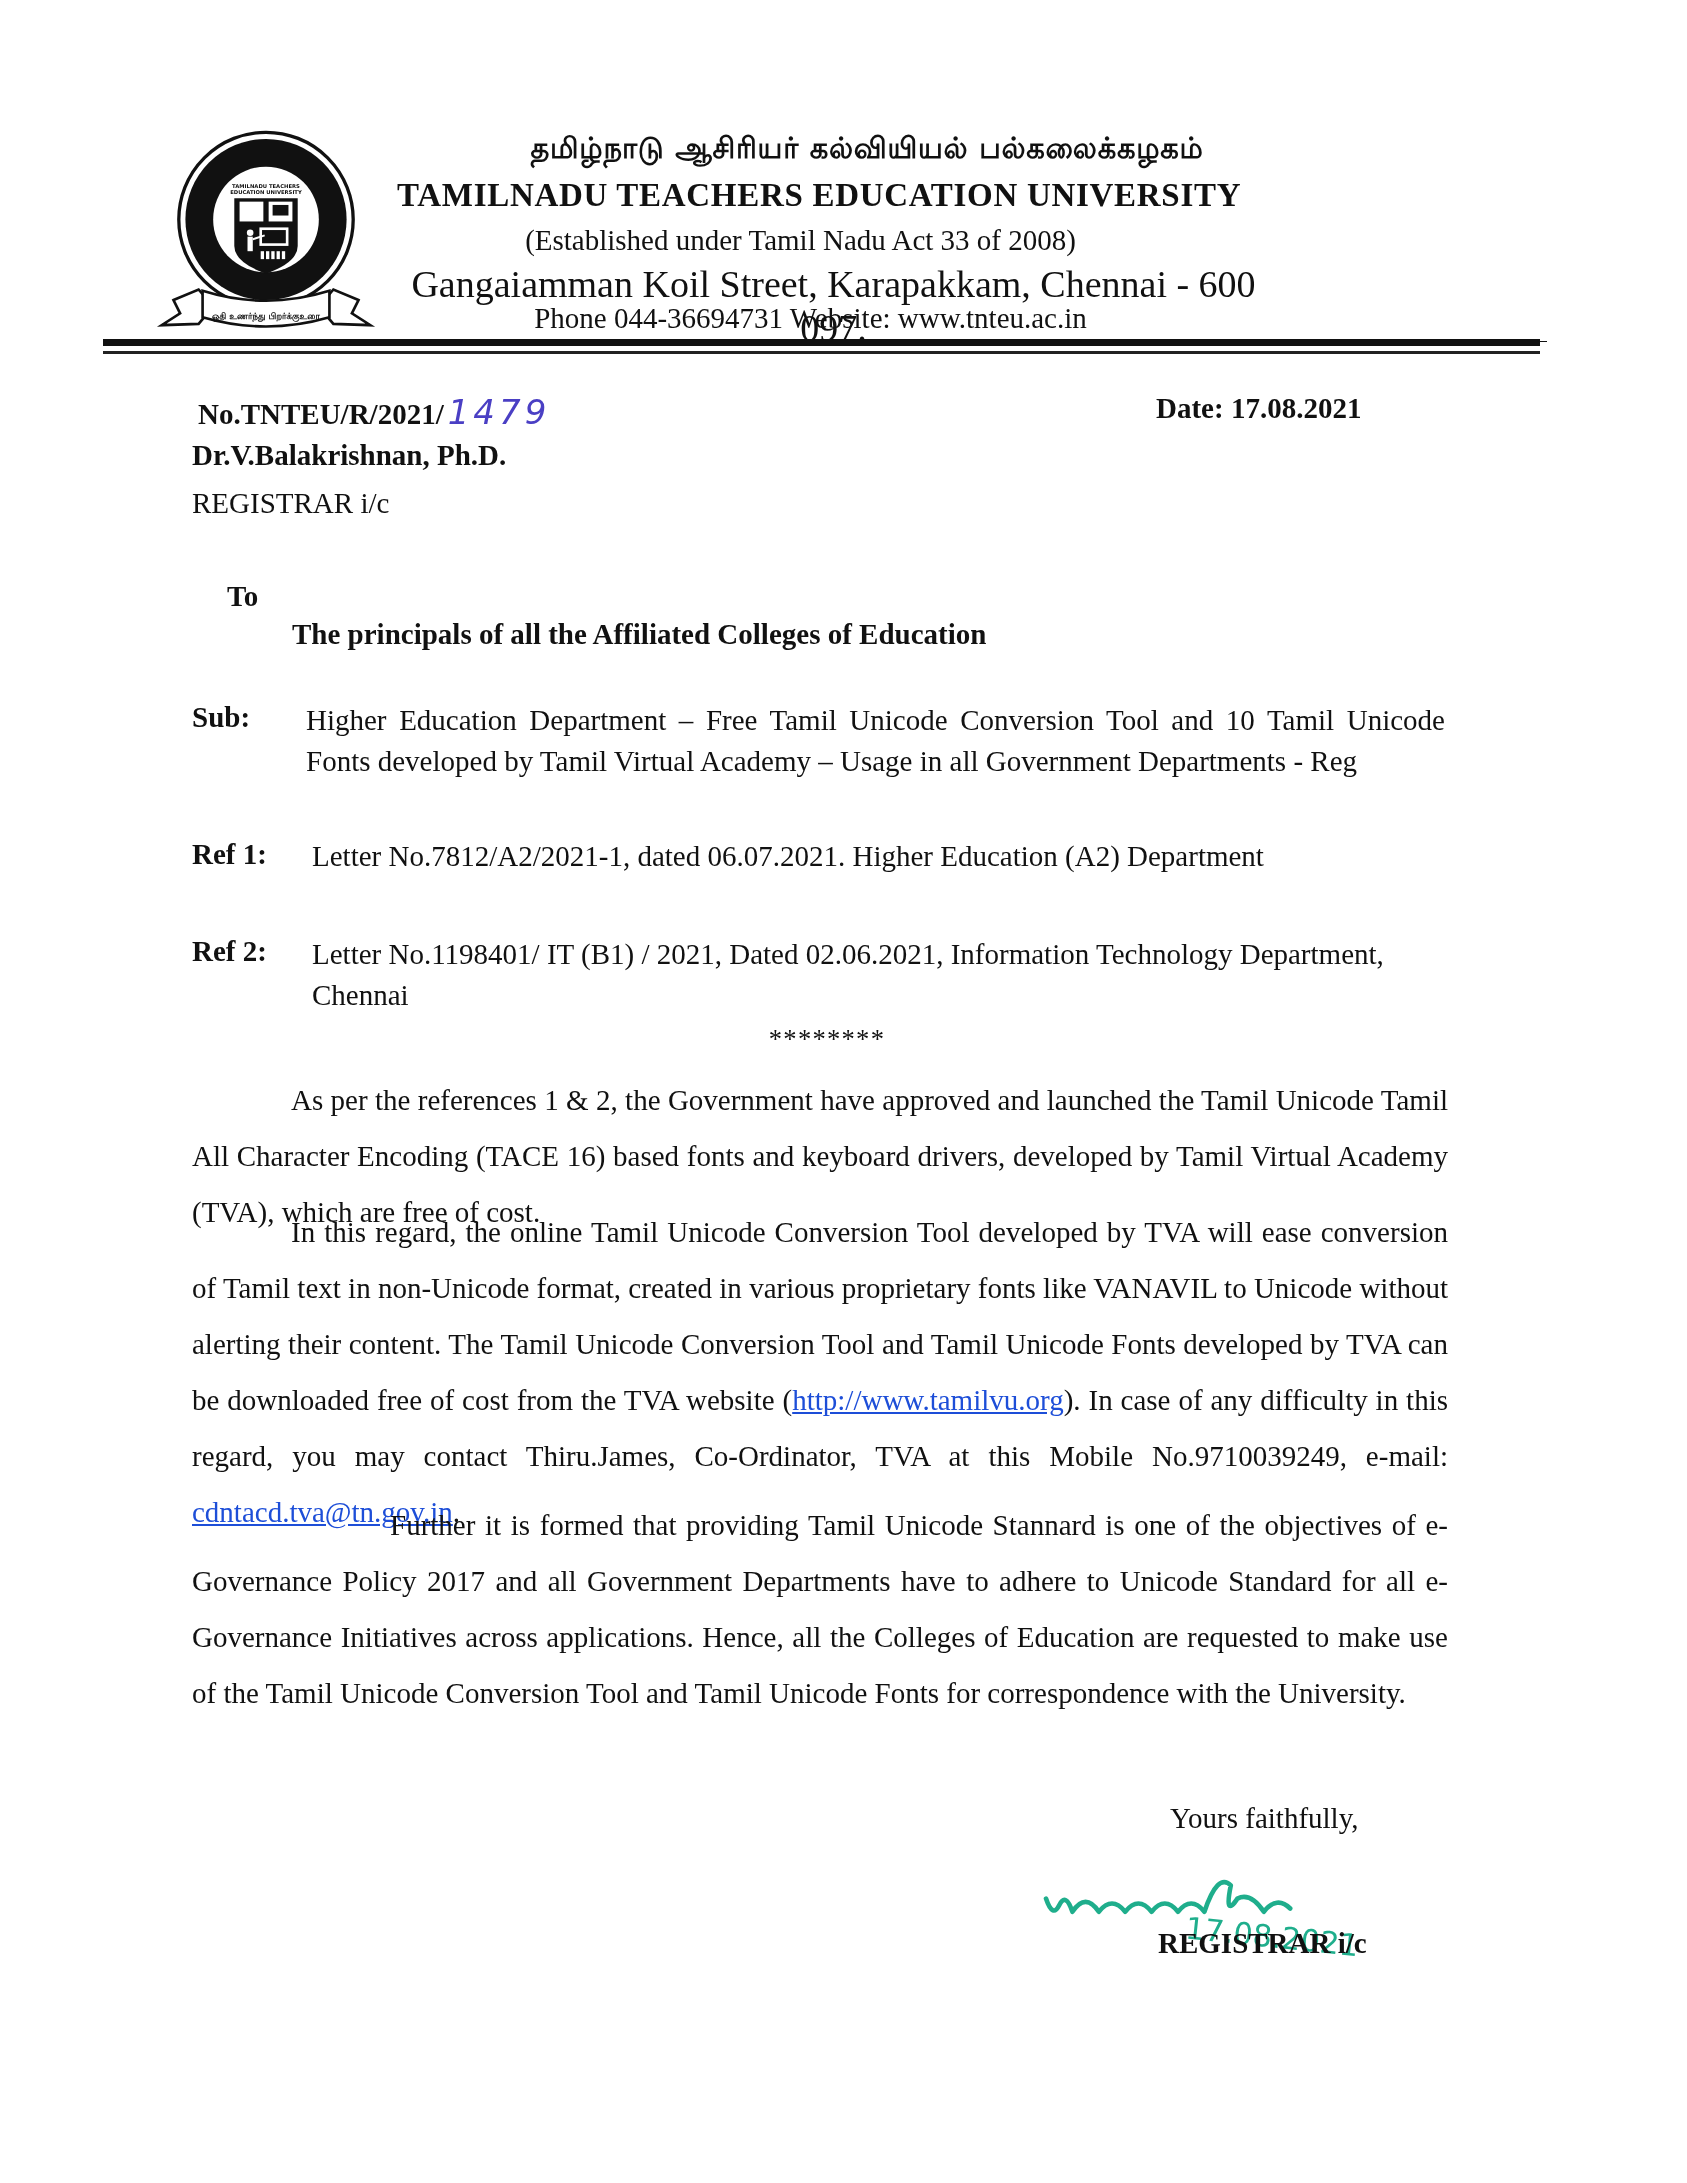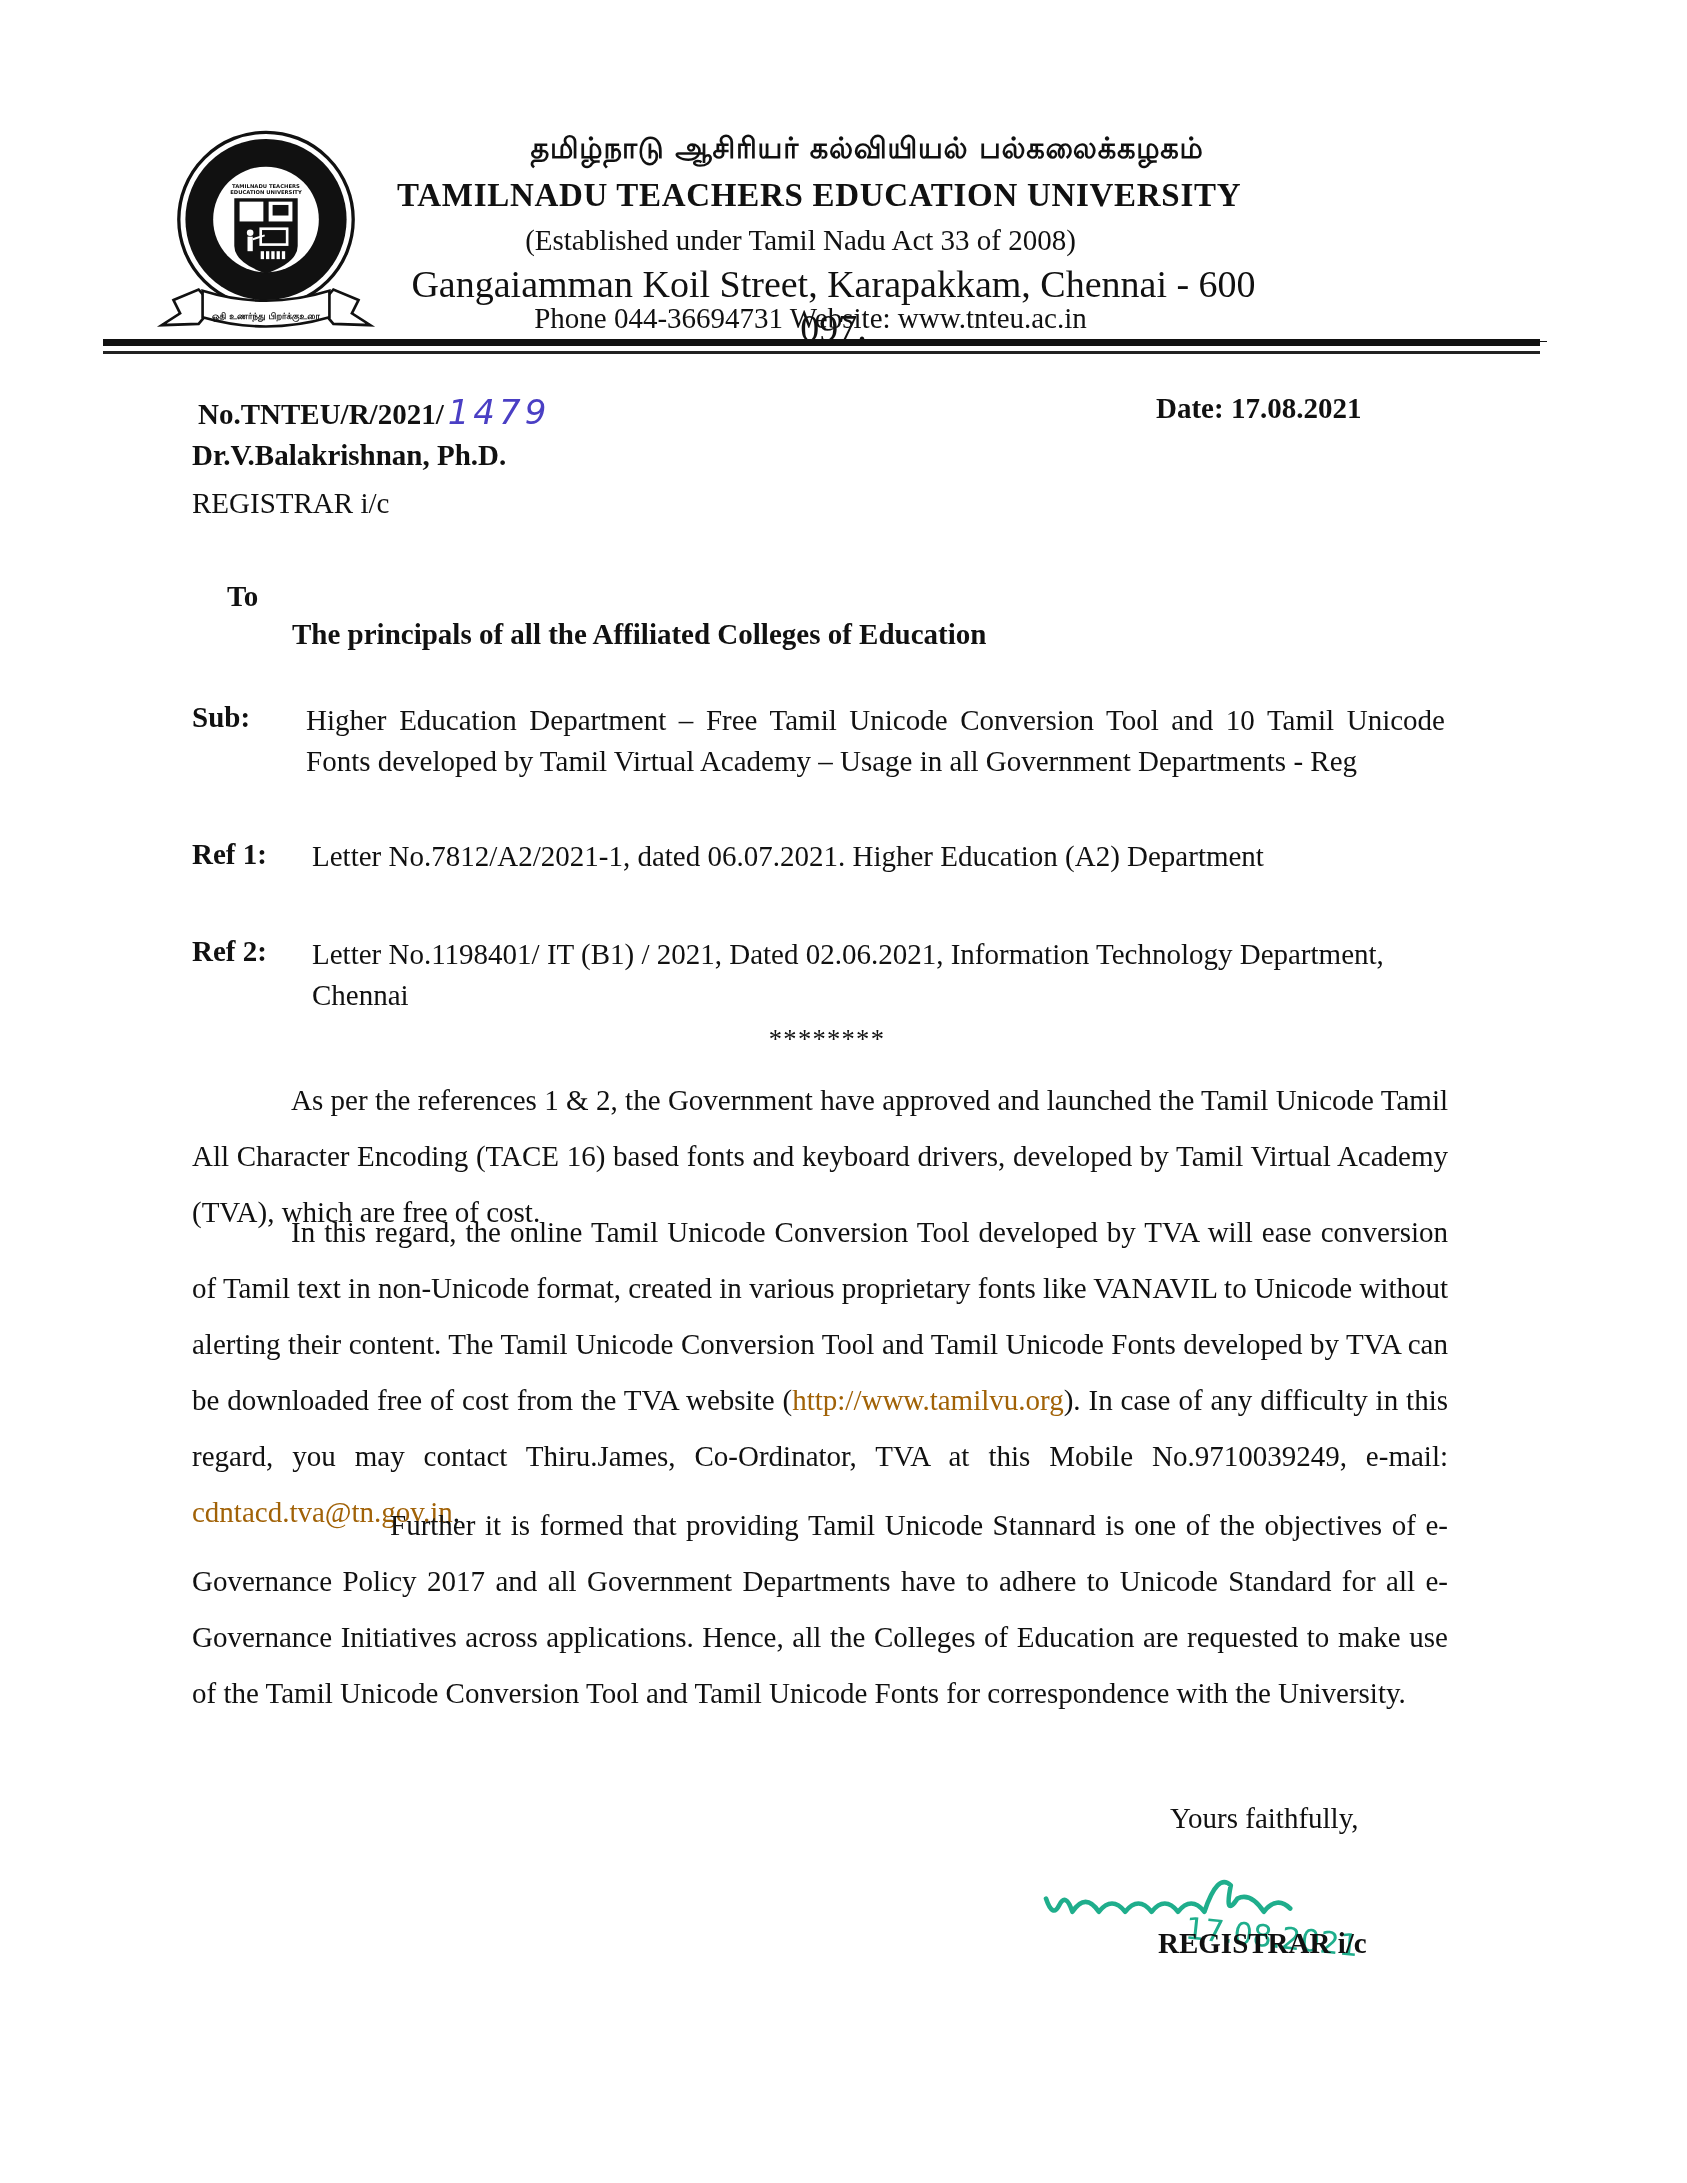--- a/index.html
+++ b/index.html
@@ -42,21 +42,21 @@
   .ref2-text { left: 312px; top: 934px; width: 1138px; font-size: 29px; line-height: 41px; }
   .stars { left: 754px; top: 1024px; width: 146px; text-align: center; font-size: 26.5px; letter-spacing: 1.3px; }
 
   
   .para { left: 192px; width: 1256px; font-size: 29px; line-height: 56px; text-align: justify; }
   .para .indent { display: inline-block; width: 99px; }
   .para .indent-lg { display: inline-block; width: 198px; }
   .p1 { top: 1072px; }
   .p2 { top: 1204px; }
   .p3 { top: 1497px; }
-  a.doc-link { color: #a16207; }
+  a.doc-link { color: #1d4ed8; text-decoration: underline; }
 
   
   .closing { left: 1170px; top: 1802px; font-size: 29px; }
   .signature { left: 1039px; top: 1859px; width: 476px; height: 99px; }
   .sign-title { left: 1158px; top: 1927px; font-size: 29px; font-weight: bold; }
 </style>
 </head>
 <body>
 
 <div class="abs logo">

